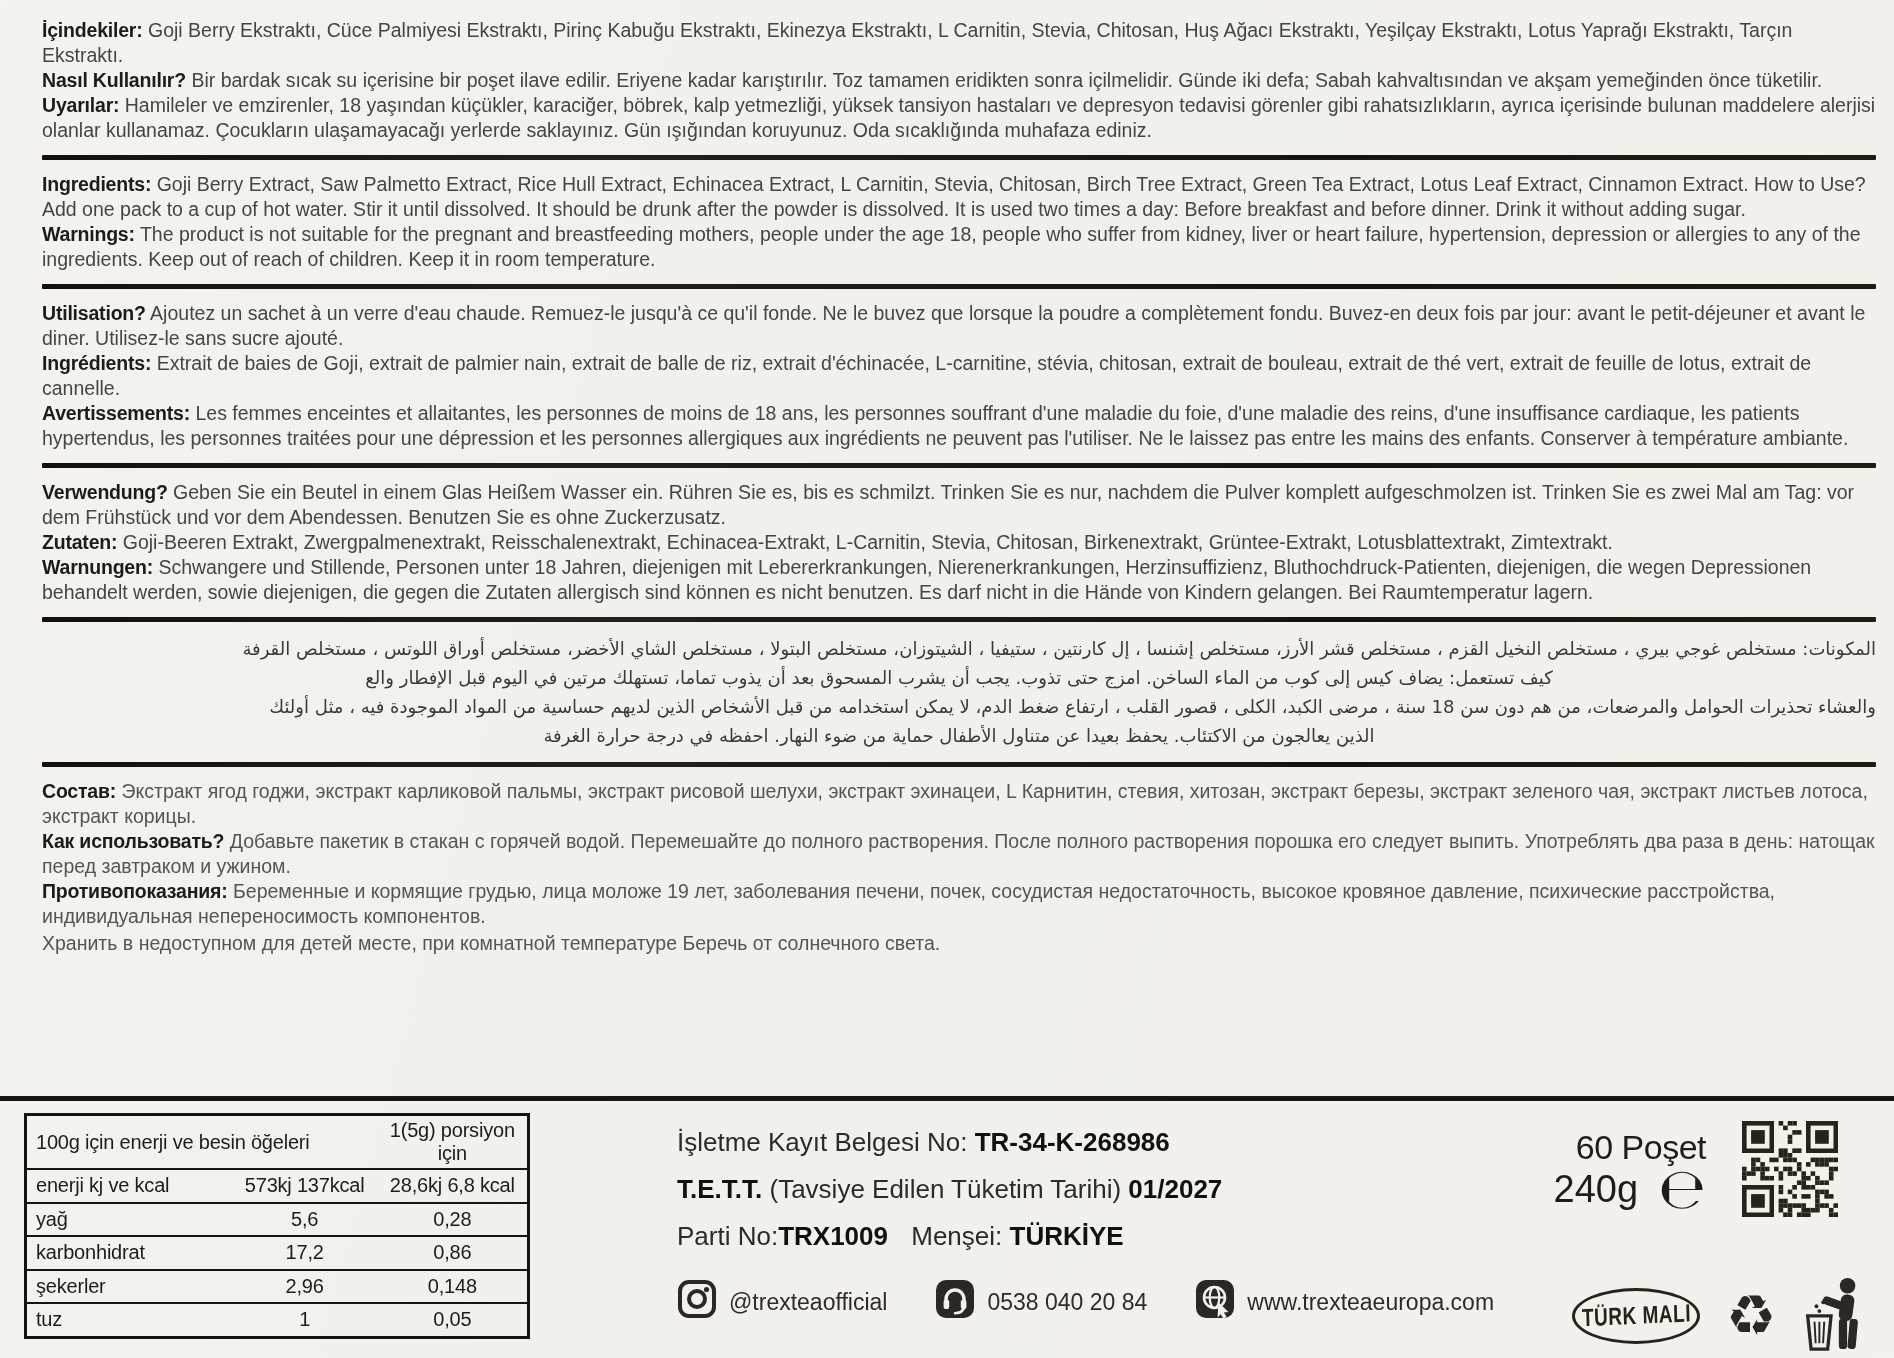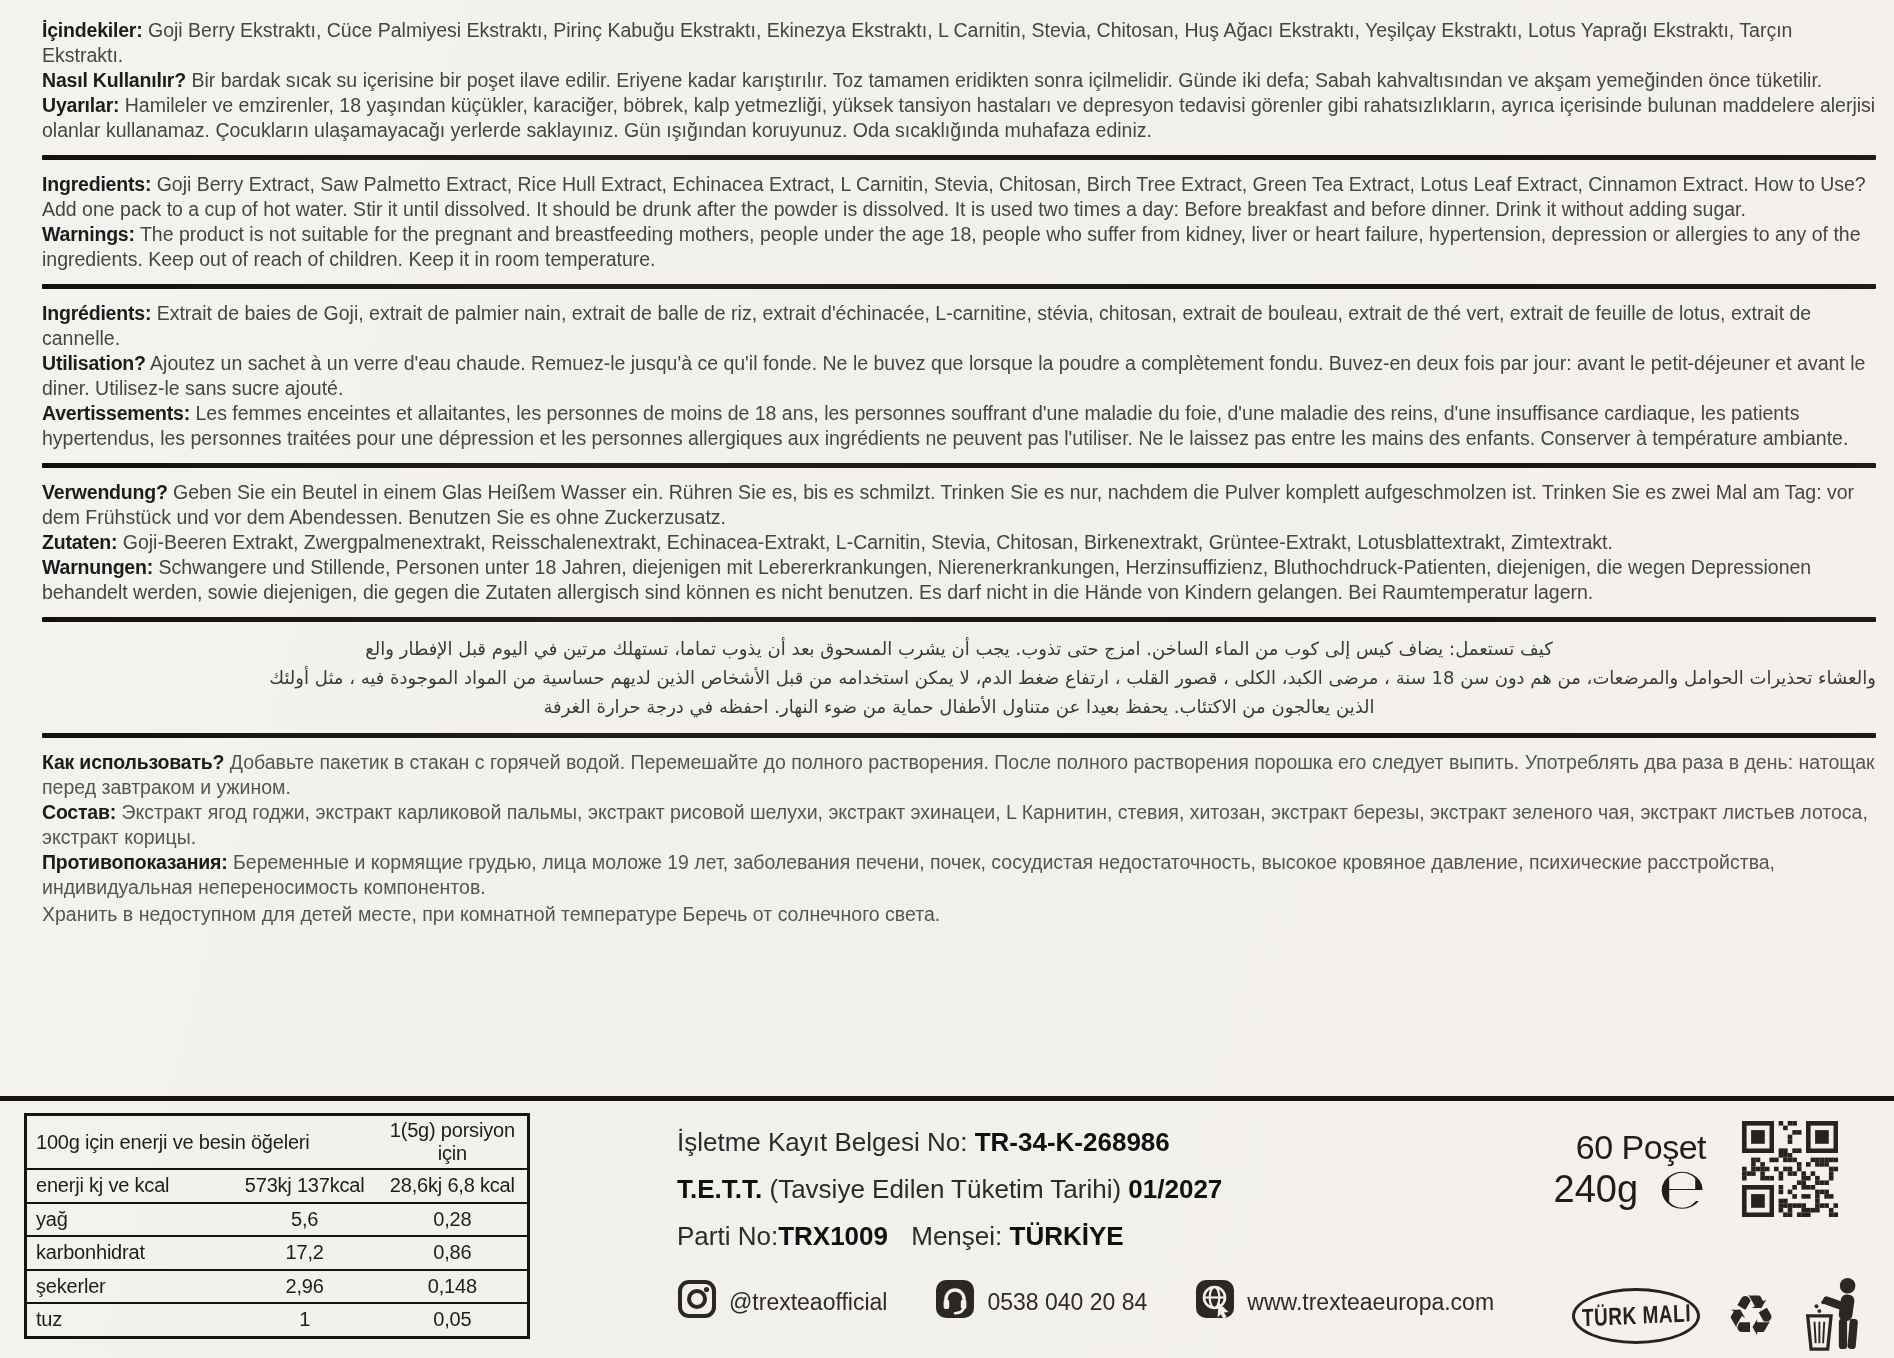--- a/index.html
+++ b/index.html
@@ -61,43 +61,44 @@
     </section>
     <div class="sep"></div>
 
     <section class="block">
       <p><b>Ingredients:</b> <span>Goji Berry Extract, Saw Palmetto Extract, Rice Hull Extract, Echinacea Extract, L Carnitin, Stevia, Chitosan, Birch Tree Extract, Green Tea Extract, Lotus Leaf Extract, Cinnamon Extract. How to Use? Add one pack to a cup of hot water. Stir it until dissolved. It should be drunk after the powder is dissolved. It is used two times a day: Before breakfast and before dinner. Drink it without adding sugar.</span></p>
       <p><b>Warnings:</b> <span>The product is not suitable for the pregnant and breastfeeding mothers, people under the age 18, people who suffer from kidney, liver or heart failure, hypertension, depression or allergies to any of the ingredients. Keep out of reach of children. Keep it in room temperature.</span></p>
     </section>
     <div class="sep"></div>
 
     <section class="block">
+      <p><b>Utilisation?</b> <span>Ajoutez un sachet à un verre d'eau chaude. Remuez-le jusqu'à ce qu'il fonde. Ne le buvez que lorsque la poudre a complètement fondu. Buvez-en deux fois par jour: avant le petit-déjeuner et avant le diner. Utilisez-le sans sucre ajouté.</span></p>
       <p><b>Ingrédients:</b> <span>Extrait de baies de Goji, extrait de palmier nain, extrait de balle de riz, extrait d'échinacée, L-carnitine, stévia, chitosan, extrait de bouleau, extrait de thé vert, extrait de feuille de lotus, extrait de cannelle.</span></p>
-      <p><b>Utilisation?</b> <span>Ajoutez un sachet à un verre d'eau chaude. Remuez-le jusqu'à ce qu'il fonde. Ne le buvez que lorsque la poudre a complètement fondu. Buvez-en deux fois par jour: avant le petit-déjeuner et avant le diner. Utilisez-le sans sucre ajouté.</span></p>
       <p><b>Avertissements:</b> <span>Les femmes enceintes et allaitantes, les personnes de moins de 18 ans, les personnes souffrant d'une maladie du foie, d'une maladie des reins, d'une insuffisance cardiaque, les patients hypertendus, les personnes traitées pour une dépression et les personnes allergiques aux ingrédients ne peuvent pas l'utiliser. Ne le laissez pas entre les mains des enfants. Conserver à température ambiante.</span></p>
     </section>
     <div class="sep"></div>
 
     <section class="block">
       <p><b>Verwendung?</b> <span>Geben Sie ein Beutel in einem Glas Heißem Wasser ein. Rühren Sie es, bis es schmilzt. Trinken Sie es nur, nachdem die Pulver komplett aufgeschmolzen ist. Trinken Sie es zwei Mal am Tag: vor dem Frühstück und vor dem Abendessen. Benutzen Sie es ohne Zuckerzusatz.</span></p>
       <p><b>Zutaten:</b> <span>Goji-Beeren Extrakt, Zwergpalmenextrakt, Reisschalenextrakt, Echinacea-Extrakt, L-Carnitin, Stevia, Chitosan, Birkenextrakt, Grüntee-Extrakt, Lotusblattextrakt, Zimtextrakt.</span></p>
       <p><b>Warnungen:</b> <span>Schwangere und Stillende, Personen unter 18 Jahren, diejenigen mit Lebererkrankungen, Nierenerkrankungen, Herzinsuffizienz, Bluthochdruck-Patienten, diejenigen, die wegen Depressionen behandelt werden, sowie diejenigen, die gegen die Zutaten allergisch sind können es nicht benutzen. Es darf nicht in die Hände von Kindern gelangen. Bei Raumtemperatur lagern.</span></p>
     </section>
     <div class="sep"></div>
 
     <section class="block arabic" dir="rtl">
+      <p class="ar-r">المكونات: مستخلص غوجي بيري ، مستخلص النخيل القزم ، مستخلص قشر الأرز، مستخلص إشنسا ، إل كارنتين ، ستيفيا ، الشيتوزان، مستخلص البتولا ، مستخلص الشاي الأخضر، مستخلص أوراق اللوتس ، مستخلص القرفة</p>
       <p class="ar-c">كيف تستعمل: يضاف كيس إلى كوب من الماء الساخن. امزج حتى تذوب. يجب أن يشرب المسحوق بعد أن يذوب تماما، تستهلك مرتين في اليوم قبل الإفطار والع</p>
       <p class="ar-r">والعشاء تحذيرات الحوامل والمرضعات، من هم دون سن 18 سنة ، مرضى الكبد، الكلى ، قصور القلب ، ارتفاع ضغط الدم، لا يمكن استخدامه من قبل الأشخاص الذين لديهم حساسية من المواد الموجودة فيه ، مثل أولئك</p>
       <p class="ar-c">الذين يعالجون من الاكتئاب. يحفظ بعيدا عن متناول الأطفال حماية من ضوء النهار. احفظه في درجة حرارة الغرفة</p>
     </section>
     <div class="sep"></div>
 
     <section class="block russian">
+      <p><b>Состав:</b> <span>Экстракт ягод годжи, экстракт карликовой пальмы, экстракт рисовой шелухи, экстракт эхинацеи, L Карнитин, стевия, хитозан, экстракт березы, экстракт зеленого чая, экстракт листьев лотоса, экстракт корицы.</span></p>
       <p><b>Как использовать?</b> <span>Добавьте пакетик в стакан с горячей водой. Перемешайте до полного растворения. После полного растворения порошка его следует выпить. Употреблять два раза в день: натощак перед завтраком и ужином.</span></p>
-      <p><b>Состав:</b> <span>Экстракт ягод годжи, экстракт карликовой пальмы, экстракт рисовой шелухи, экстракт эхинацеи, L Карнитин, стевия, хитозан, экстракт березы, экстракт зеленого чая, экстракт листьев лотоса, экстракт корицы.</span></p>
       <p><b>Противопоказания:</b> <span>Беременные и кормящие грудью, лица моложе 19 лет, заболевания печени, почек, сосудистая недостаточность, высокое кровяное давление, психические расстройства, индивидуальная непереносимость компонентов.</span></p>
       <p class="last">Хранить в недоступном для детей месте, при комнатной температуре  Беречь от солнечного света.</p>
     </section>
   </div>
 
   <div class="bottom">
 
     <table class="ntable">
       <colgroup>
           <col style="width:41%">

